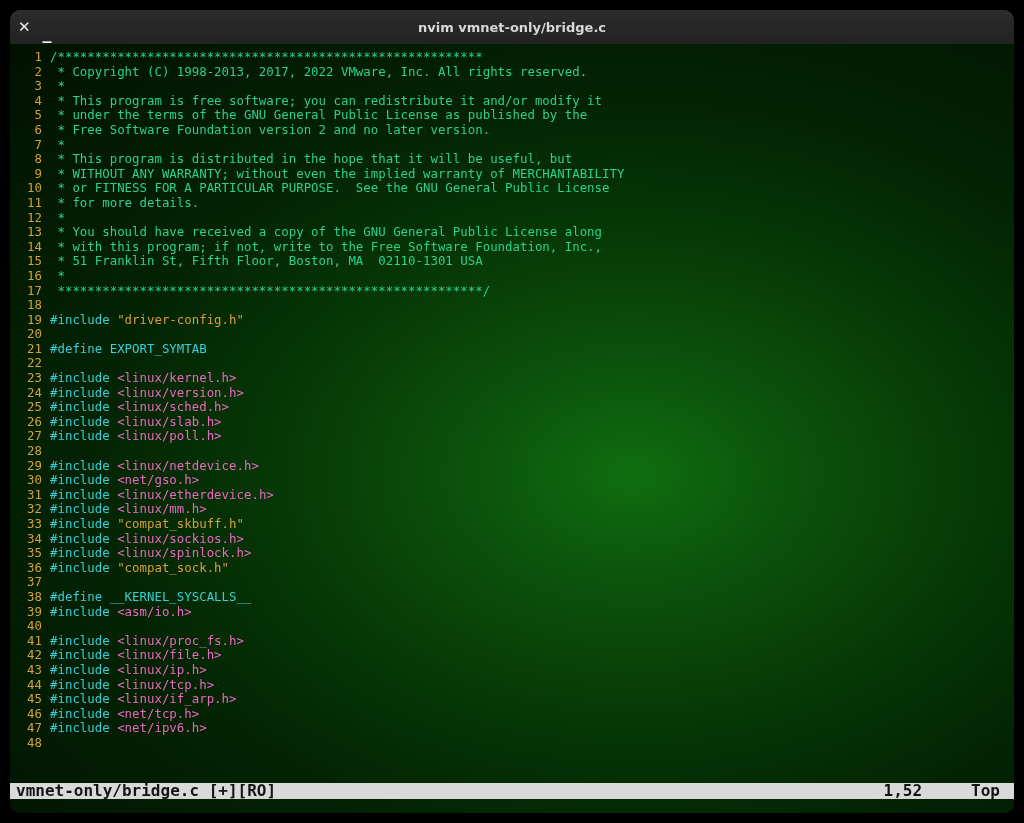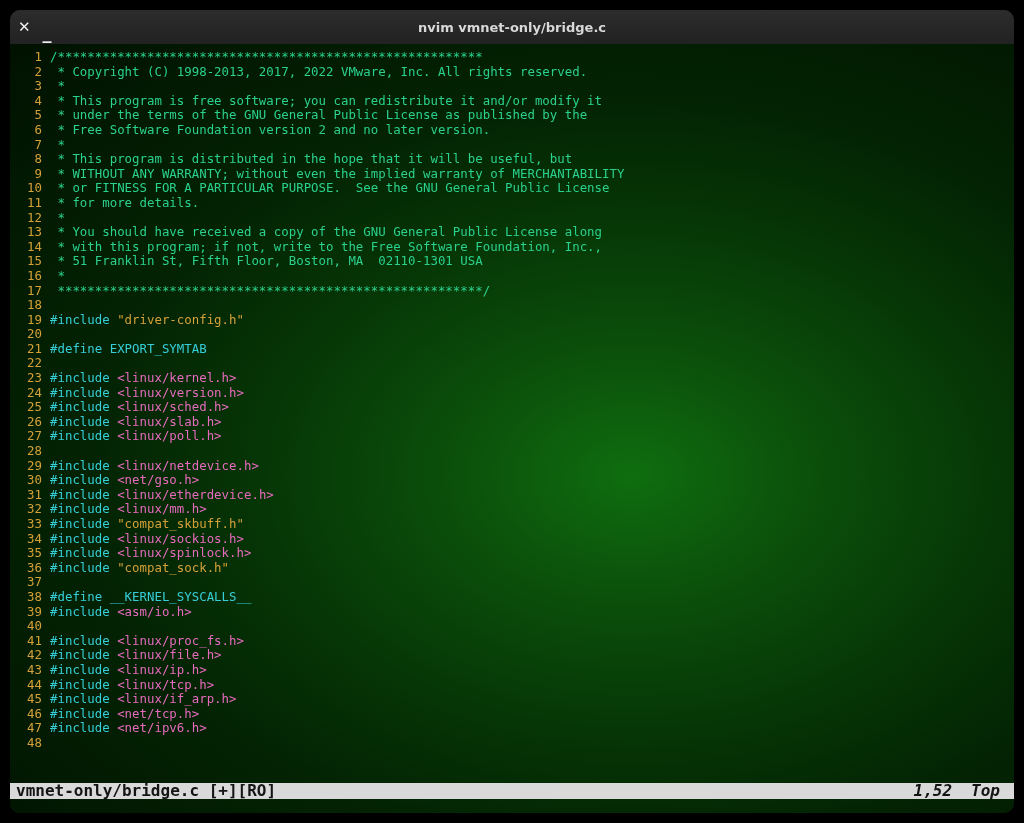--- a/index.html
+++ b/index.html
@@ -76,21 +76,21 @@
     left: 0; right: 0; bottom: 14px;
     height: 16px;
     background: #d9d9d9;
     color: #141414;
     font-weight: bold;
     font-size: 16px;
     display: flex;
     padding: 0 6px;
     align-items: center;
   }
-  .statusbar .sb-right { margin-left: auto; display: flex; gap: 19px; padding-right: 8px; font-style: italic; }
+  .statusbar .sb-right { margin-left: auto; display: flex; gap: 49px; padding-right: 8px; }
   .cmdline {
     position: absolute;
     left: 0; right: 0; bottom: 0;
     height: 14px;
     color: #e8e8e8;
     font-weight: bold;
     font-size: 12.4px;
     padding: 0 6px;
   }
 </style>

